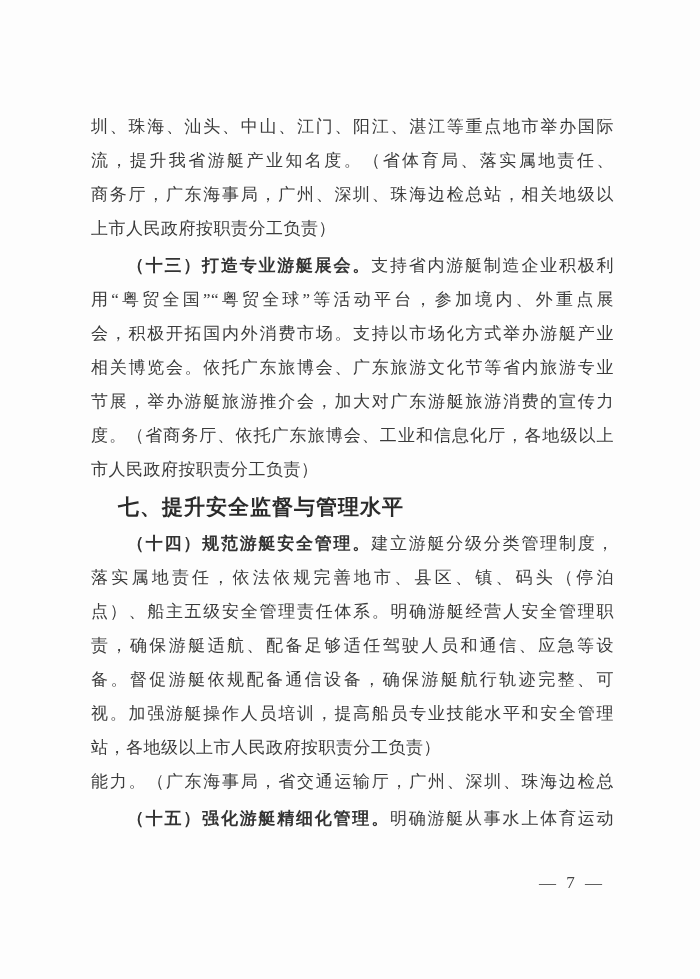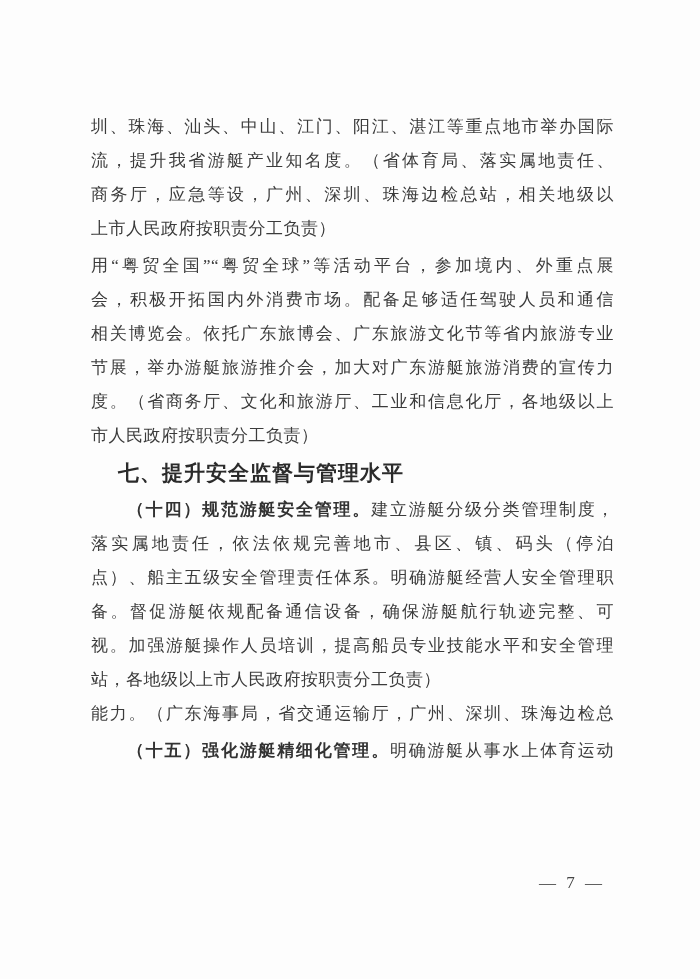--- a/index.html
+++ b/index.html
@@ -58,39 +58,41 @@
 </style>
 </head>
 <body>
 
 <div class="page">
   <div class="textblock">
 
     <div class="para">
       <div class="line">圳、珠海、汕头、中山、江门、阳江、湛江等重点地市举办国际</div>
       <div class="line">流，提升我省游艇产业知名度。（省体育局、落实属地责任、</div>
-      <div class="line">商务厅，应急等设，广州、深圳、珠海边检总站，相关地级以</div>
+      <div class="line">商务厅，广东海事局，广州、深圳、珠海边检总站，相关地级以</div>
       <div class="line short">上市人民政府按职责分工负责）</div>
     </div>
 
     <div class="para">
+      <div class="line indent"><span class="lead">（十三）打造专业游艇展会。</span><span>支持省内游艇制造企业积极利</span></div>
       <div class="line">用“粤贸全国”“粤贸全球”等活动平台，参加境内、外重点展</div>
-      <div class="line">会，积极开拓国内外消费市场。配备足够适任驾驶人员和通信</div>
+      <div class="line">会，积极开拓国内外消费市场。支持以市场化方式举办游艇产业</div>
       <div class="line">相关博览会。依托广东旅博会、广东旅游文化节等省内旅游专业</div>
       <div class="line">节展，举办游艇旅游推介会，加大对广东游艇旅游消费的宣传力</div>
-      <div class="line">度。（省商务厅、文化和旅游厅、工业和信息化厅，各地级以上</div>
+      <div class="line">度。（省商务厅、依托广东旅博会、工业和信息化厅，各地级以上</div>
       <div class="line short">市人民政府按职责分工负责）</div>
     </div>
 
     <div class="heading">七、提升安全监督与管理水平</div>
 
     <div class="para">
       <div class="line indent"><span class="lead">（十四）规范游艇安全管理。</span><span>建立游艇分级分类管理制度，</span></div>
       <div class="line">落实属地责任，依法依规完善地市、县区、镇、码头（停泊</div>
       <div class="line">点）、船主五级安全管理责任体系。明确游艇经营人安全管理职</div>
+      <div class="line">责，确保游艇适航、配备足够适任驾驶人员和通信、应急等设</div>
       <div class="line">备。督促游艇依规配备通信设备，确保游艇航行轨迹完整、可</div>
       <div class="line">视。加强游艇操作人员培训，提高船员专业技能水平和安全管理</div>
       <div class="line short">站，各地级以上市人民政府按职责分工负责）</div>
       <div class="line">能力。（广东海事局，省交通运输厅，广州、深圳、珠海边检总</div>
     </div>
 
     <div class="para">
       <div class="line indent"><span class="lead">（十五）强化游艇精细化管理。</span><span>明确游艇从事水上体育运动</span></div>
     </div>
 

